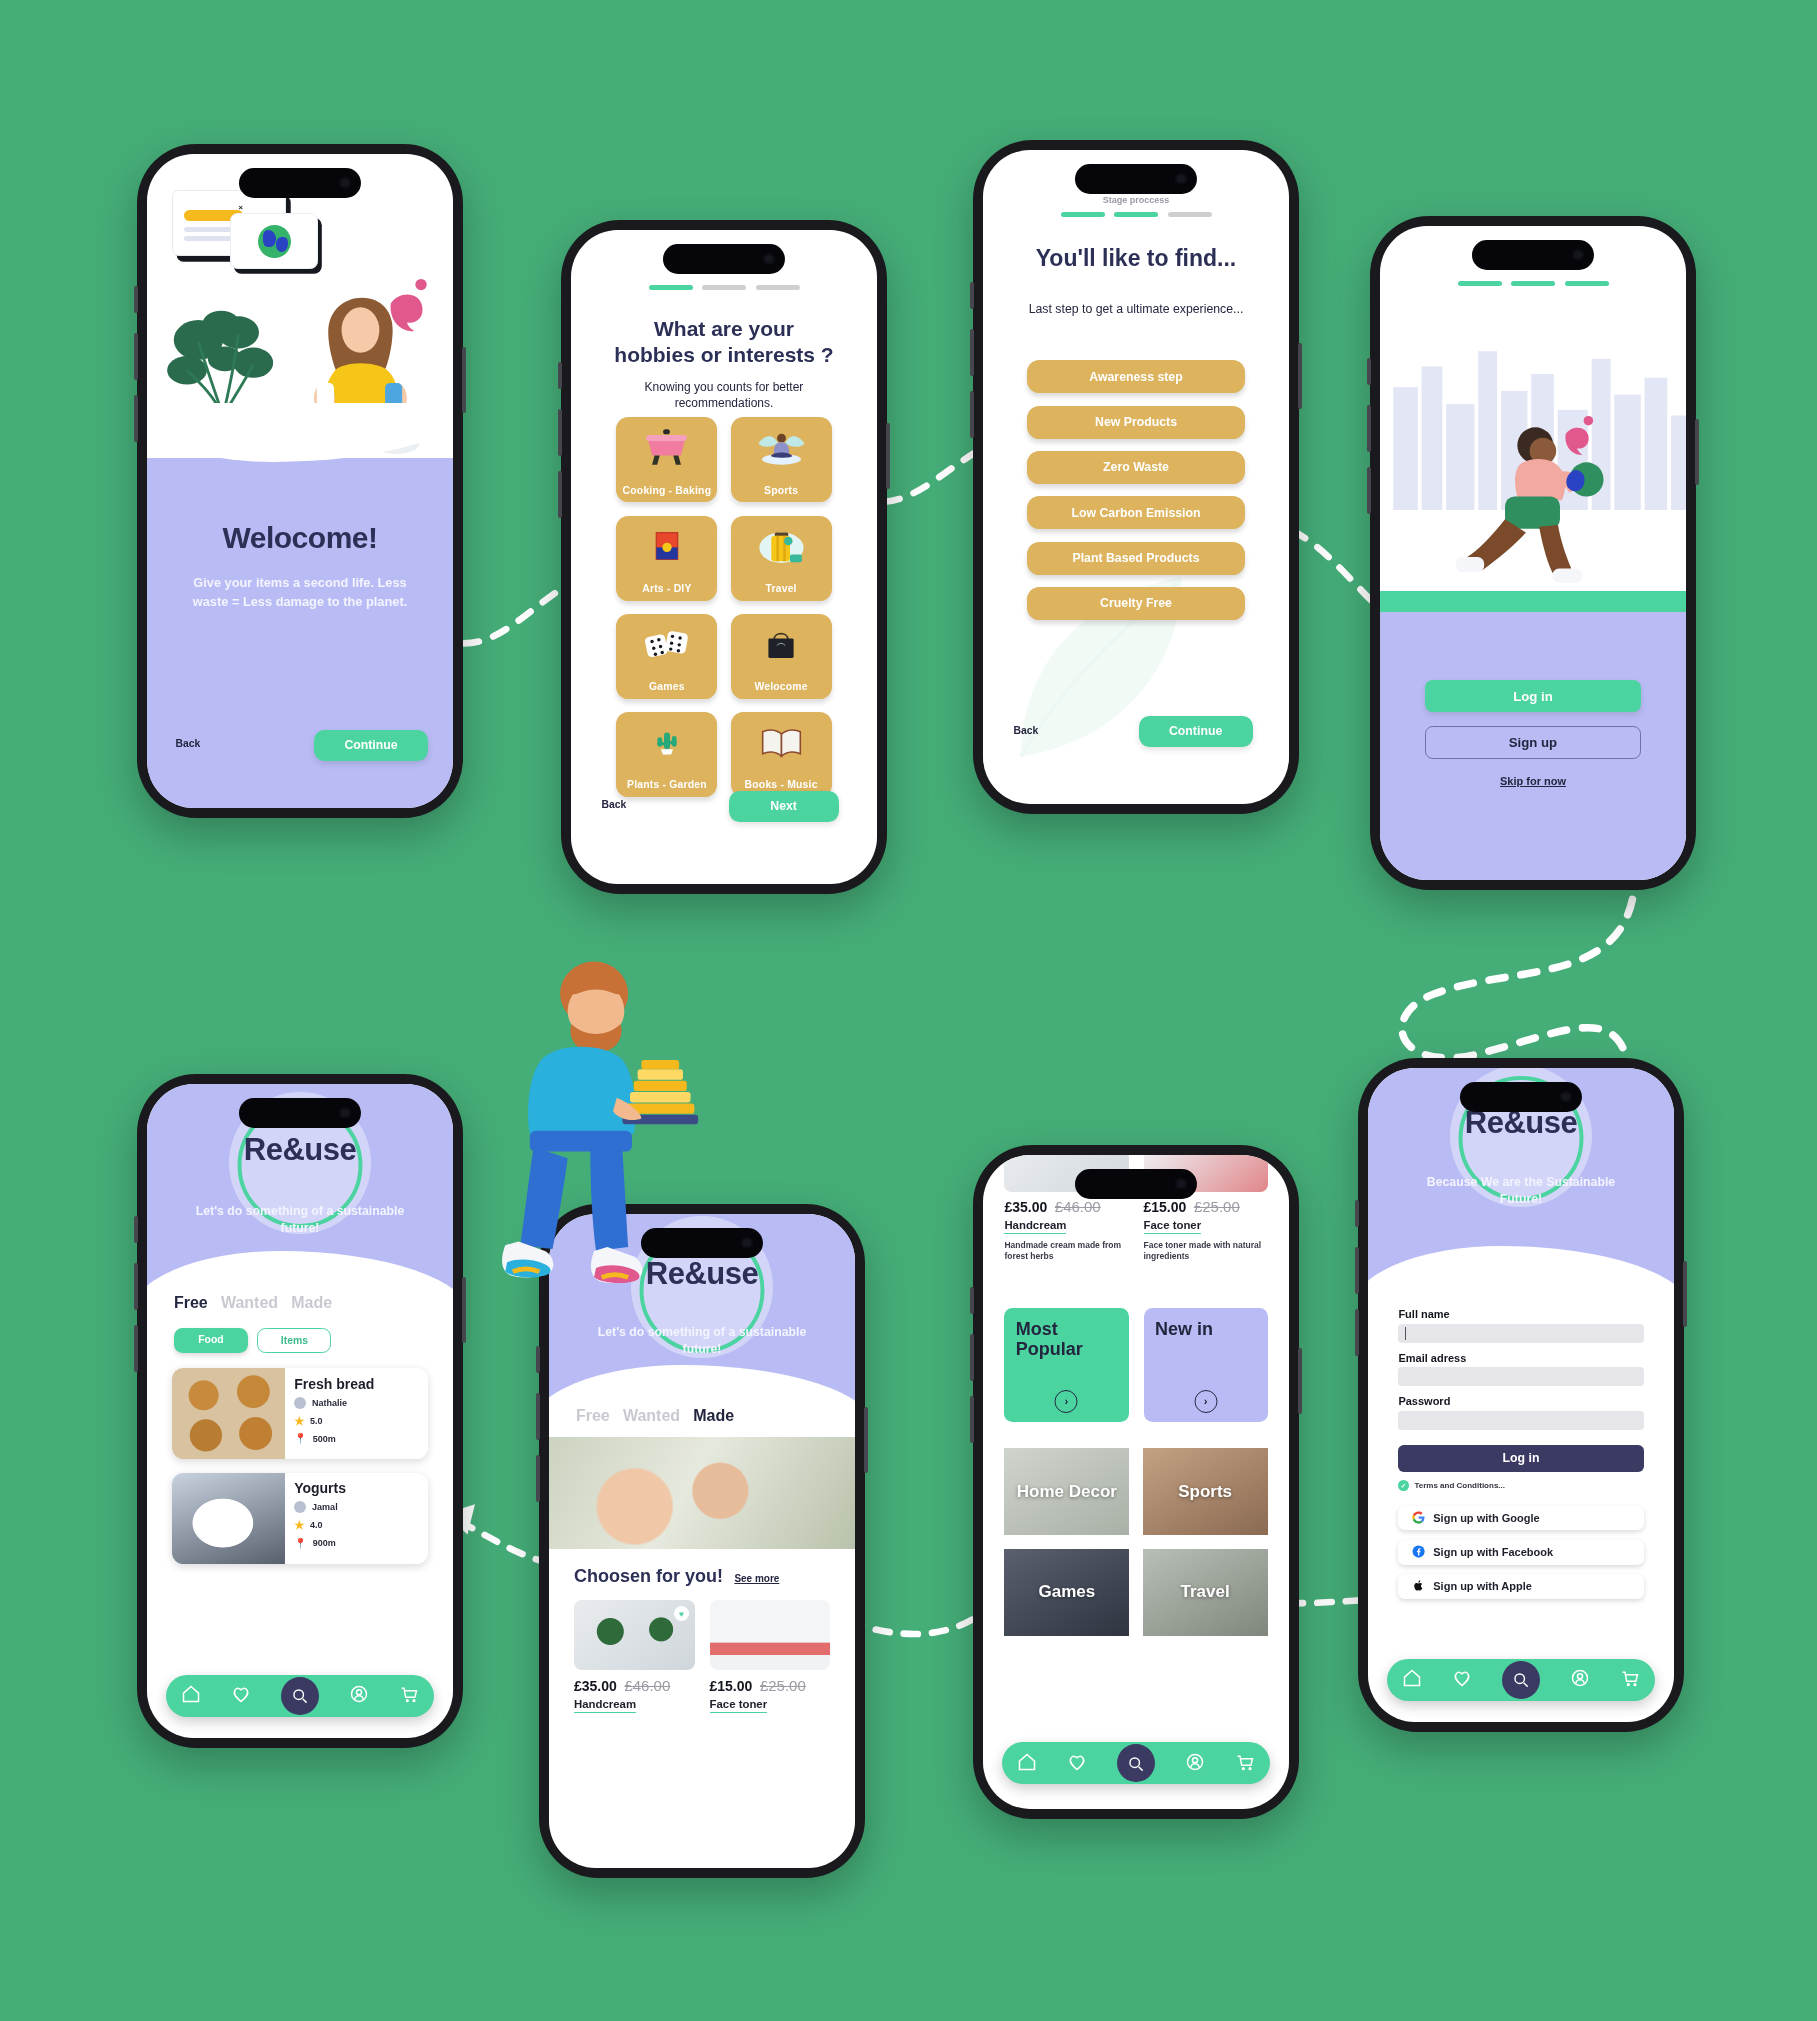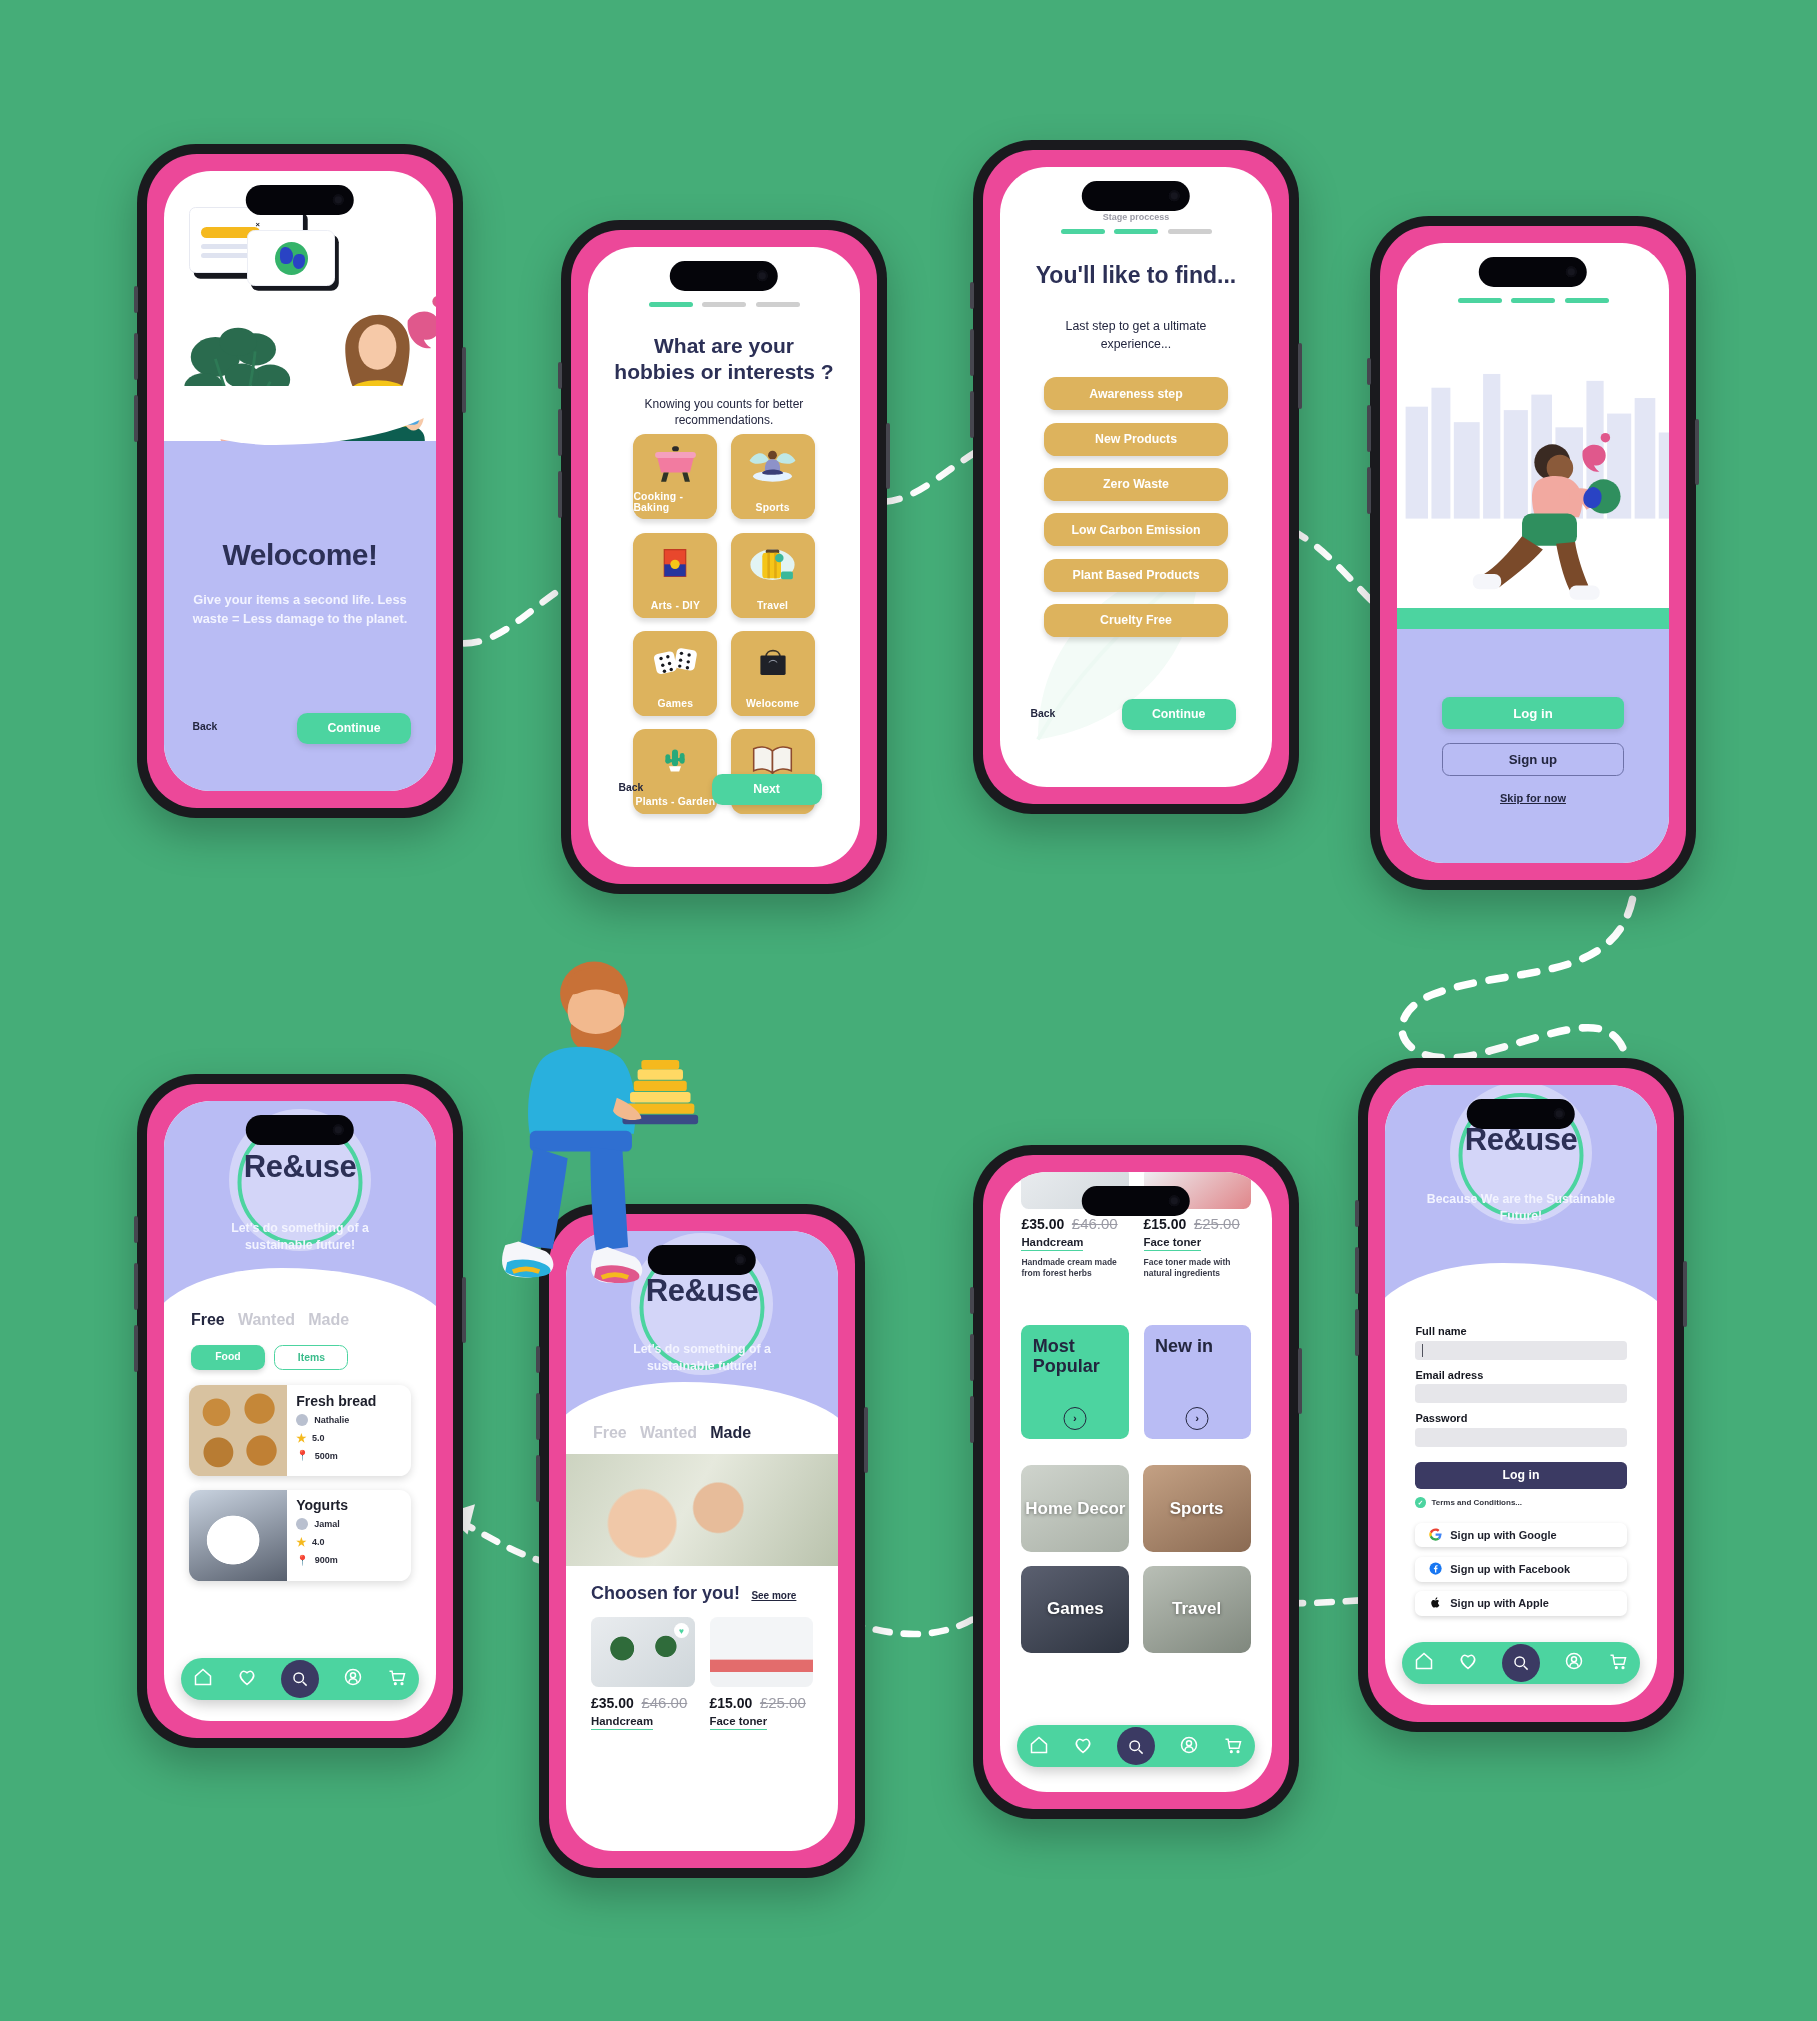--- a/index.html
+++ b/index.html
@@ -17,21 +17,21 @@
     position: absolute;
     background: #1a1a1e;
     border-radius: 59px;
     padding: 10.4px;
     box-shadow: 0 17px 42px rgba(0,0,0,.25);
   }
   .phone .bezel {
     width: 100%; height: 100%;
     background: #ec4899;
     border-radius: 50px;
-    padding: 17px;
+    padding: 0;
   }
   .screen {
     width: 100%; height: 100%;
     background: #ffffff;
     border-radius: 47px;
     overflow: hidden;
     position: relative;
   }
   .notch {
     position: absolute; top: 13.2px; left: 50%;
@@ -134,21 +134,21 @@
   .prod .img { height:70px; border-radius:7.6px; background:#d7dff0; background-size:cover; background-position:center; position:relative; }
   .prod .price { margin-top:6.6px; font-size:14px; font-weight:bold; color:#14161f; display:flex; align-items:baseline; gap:7.6px;}
   .prod .old { font-size:15px; color:#9b9ba5; text-decoration:line-through; font-weight:normal;}
   .prod .pname { font-size:11.4px; color:#1d1f2b; font-weight:bold; border-bottom:1.9px solid #4cd4a0; display:inline-block; padding-bottom:1.9px; margin-top:3.8px;}
   .prod .desc { font-size:8.5px; color:#3a3c4a; margin-top:5.7px; line-height:1.35; font-weight:bold;}
 
   
   .bigtile { border-radius:8.5px; height:114px; position:relative; padding:11.4px; }
   .bigtile .bt-label { font-size:18px; font-weight:bold; color:#23263f; line-height:1.1; }
   .bigtile .arrow { position:absolute; bottom:9.5px; left:50%; transform:translateX(-50%); width:23px;height:23px;border-radius:50%; border:1.7px solid #23263f; display:flex;align-items:center;justify-content:center; font-size:11.4px; color:#23263f; font-weight:bold;}
-  .phototile { border-radius:10px; height:87px; position:relative; overflow:hidden; background-size:cover; background-position:center; display:flex; align-items:center; justify-content:center; }
+  .phototile { border-radius:0; height:87px; position:relative; overflow:hidden; background-size:cover; background-position:center; display:flex; align-items:center; justify-content:center; }
   .phototile span { color:#fff; font-size:17px; font-weight:bold; text-shadow:0 0.9px 3.8px rgba(0,0,0,.45); line-height:1.05; text-align:center; }
 
   
   .flabel { font-size:11px; font-weight:bold; color:#14161f; margin-bottom:3.8px; }
   .finput { height:19px; background:#e6e6ea; border-radius:3.8px; width:100%; }
   .btn-dark { background:#3b3a63; color:#fff; font-weight:bold; text-align:center; border-radius:5.7px; font-size:12.3px; padding:6.6px 0; }
   .social {
     background:#fff; border-radius:6.6px; height:24.6px;
     display:flex; align-items:center; gap:8.5px; padding:0 13.2px;
     box-shadow:0 1.9px 5.7px rgba(0,0,0,.15); font-size:11px; font-weight:bold; color:#1d1f2b;

